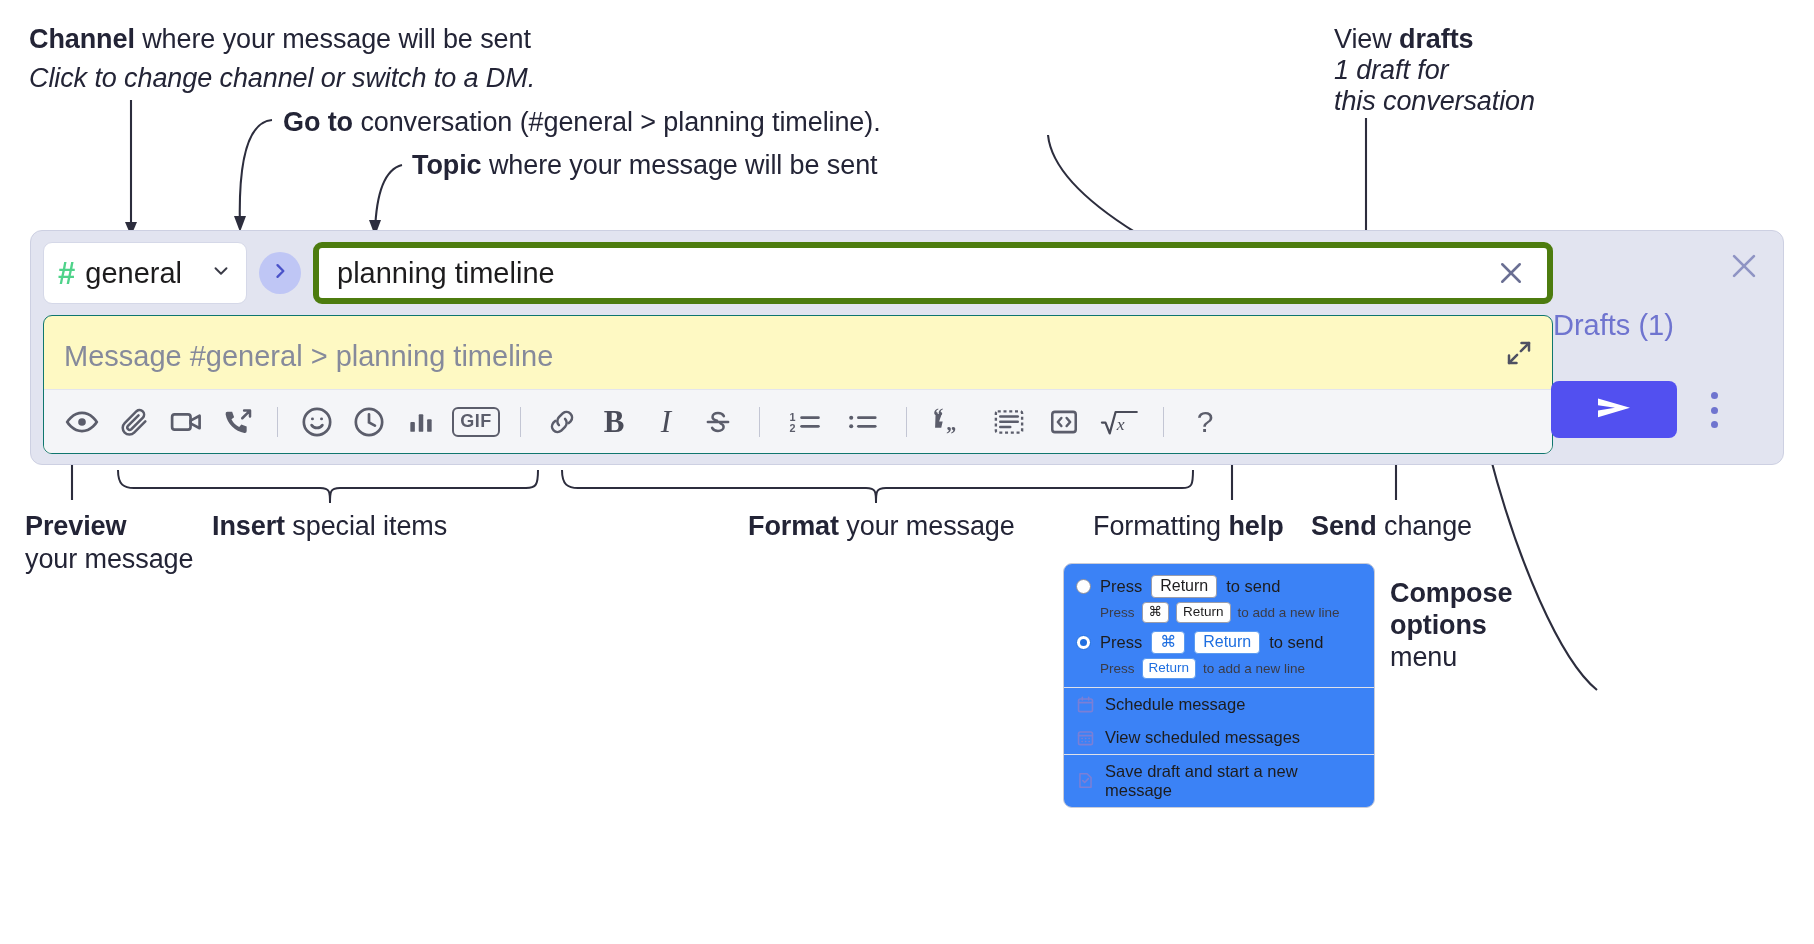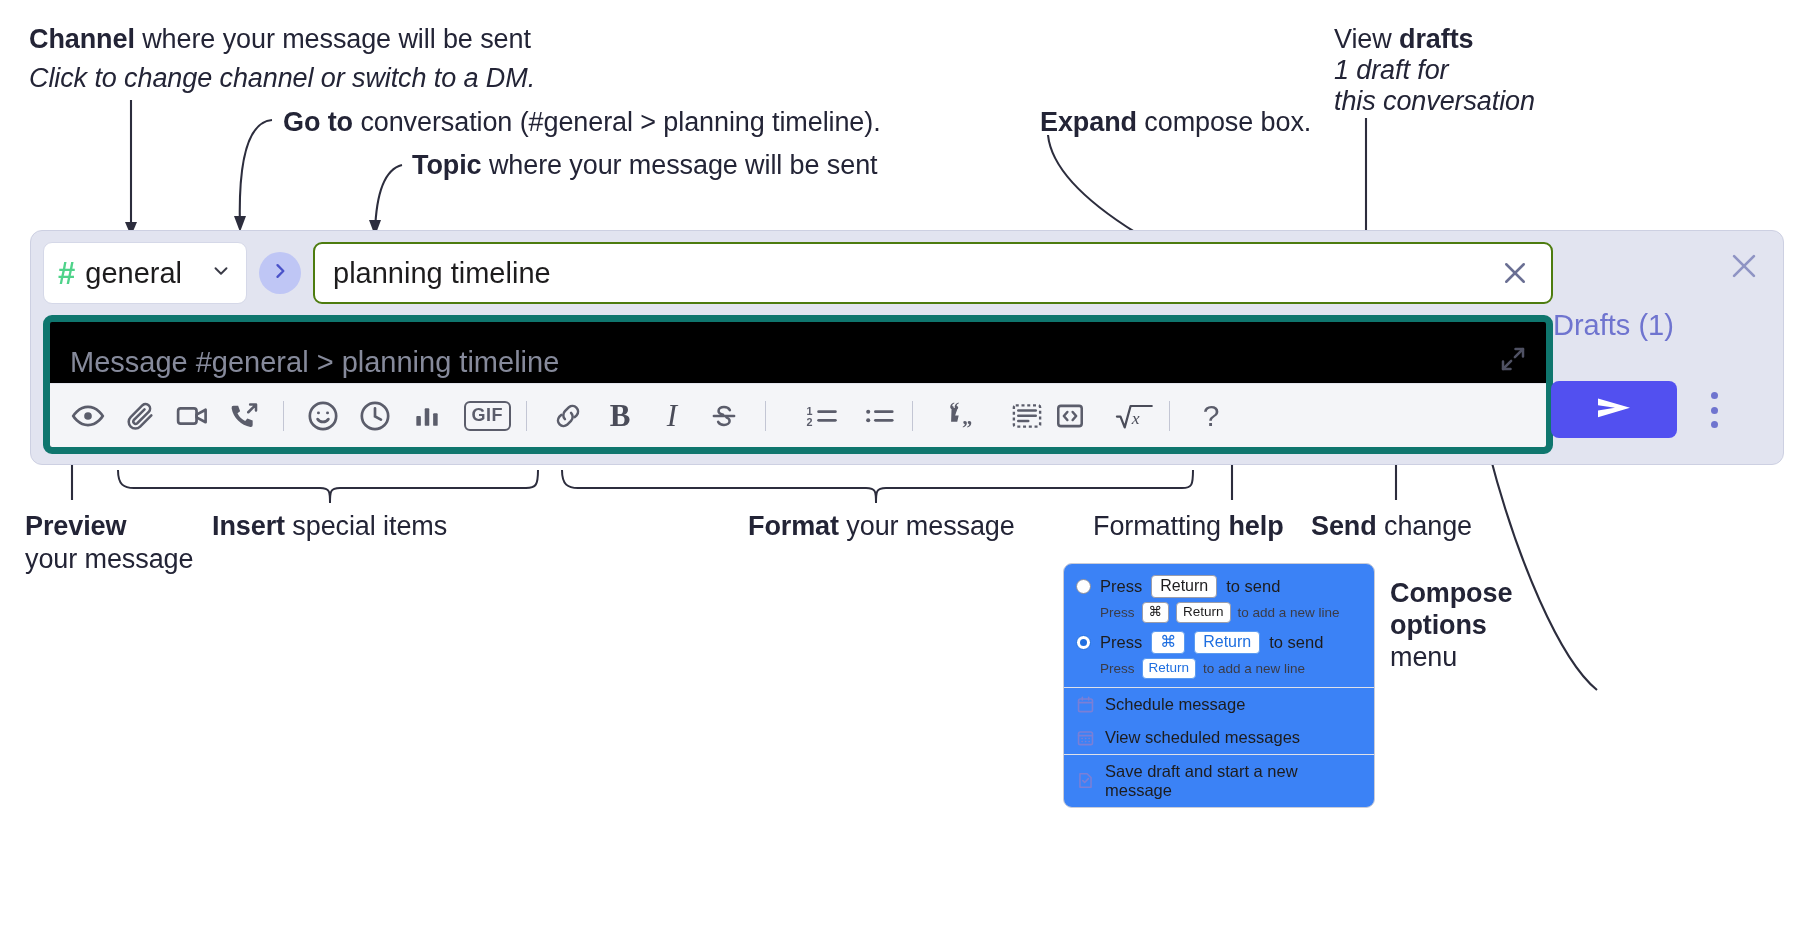--- a/index.html
+++ b/index.html
@@ -61,34 +61,34 @@
     width: 42px; height: 42px; flex: 0 0 42px;
     border-radius: 50%;
     background: #bfc6f5;
     display: flex; align-items: center; justify-content: center;
     cursor: pointer;
   }
 
   .topic-field {
     flex: 1 1 auto; height: 62px;
     background: #ffffff;
-    border: 2px solid #4d7c0f;
+    border: 6px solid #4d7c0f;
     border-radius: 9px;
     display: flex; align-items: center;
     padding: 0 16px 0 18px;
   }
   .topic-val { font-size: 29px; color: #1d1c1d; flex: 1 1 auto; }
   .topic-clear { width: 40px; height: 40px; display:flex; align-items:center; justify-content:center; cursor: pointer; }
 
   
   .msgbox {
     margin-top: 11px;
     height: 139px;
-    background: #000000;
-    border: 7px solid #0f766e;
+    background: #fef9c3;
+    border: 1px solid #0f766e;
     border-radius: 9px;
     position: relative;
     overflow: hidden;
   }
   .msg-placeholder {
     position: absolute; left: 20px; top: 24px;
     font-size: 29px; color: #868a9b;
   }
   .expand-btn {
     position: absolute; right: 16px; top: 20px;
@@ -104,21 +104,21 @@
     display: flex; align-items: center;
     padding: 0 12px;
     gap: 0;
   }
   .tb {
     width: 52px; height: 48px;
     display: flex; align-items: center; justify-content: center;
     cursor: pointer;
     color: #5b5d6b;
   }
-  .tb.wide { width: 58px; justify-content: flex-end; }
+  .tb.wide { width: 58px; }
   .sep { width: 1px; height: 30px; background: #c3c6d4; margin: 0 13px; flex: 0 0 1px; }
   .sep.s2 { margin: 0 15px; }
   .gif-box {
     border: 2.2px solid #5b5d6b;
     border-radius: 6px;
     font-size: 18px; font-weight: 700;
     letter-spacing: 0.5px;
     padding: 2px 6px 3px;
     color: #5b5d6b;
     font-family: "Liberation Sans", sans-serif;
@@ -209,23 +209,20 @@
   </div>
 
   <div class="anno" style="left:283px; top:107px;">
     <b>Go to</b><span> conversation (#general &gt; planning timeline).</span>
   </div>
 
   <div class="anno" style="left:412px; top:150px;">
     <b>Topic</b><span> where your message will be sent</span>
   </div>
 
-  <div class="anno" style="left:1040px; top:107px;">
-    <b>Expand</b><span> compose box.</span>
-  </div>
 
   <div class="anno" style="left:1334px; top:24px;">
     <span>View </span><b>drafts</b>
   </div>
   <div class="anno" style="left:1334px; top:55px;">
     <i>1 draft for</i>
   </div>
   <div class="anno" style="left:1334px; top:86px;">
     <i>this conversation</i>
   </div>

